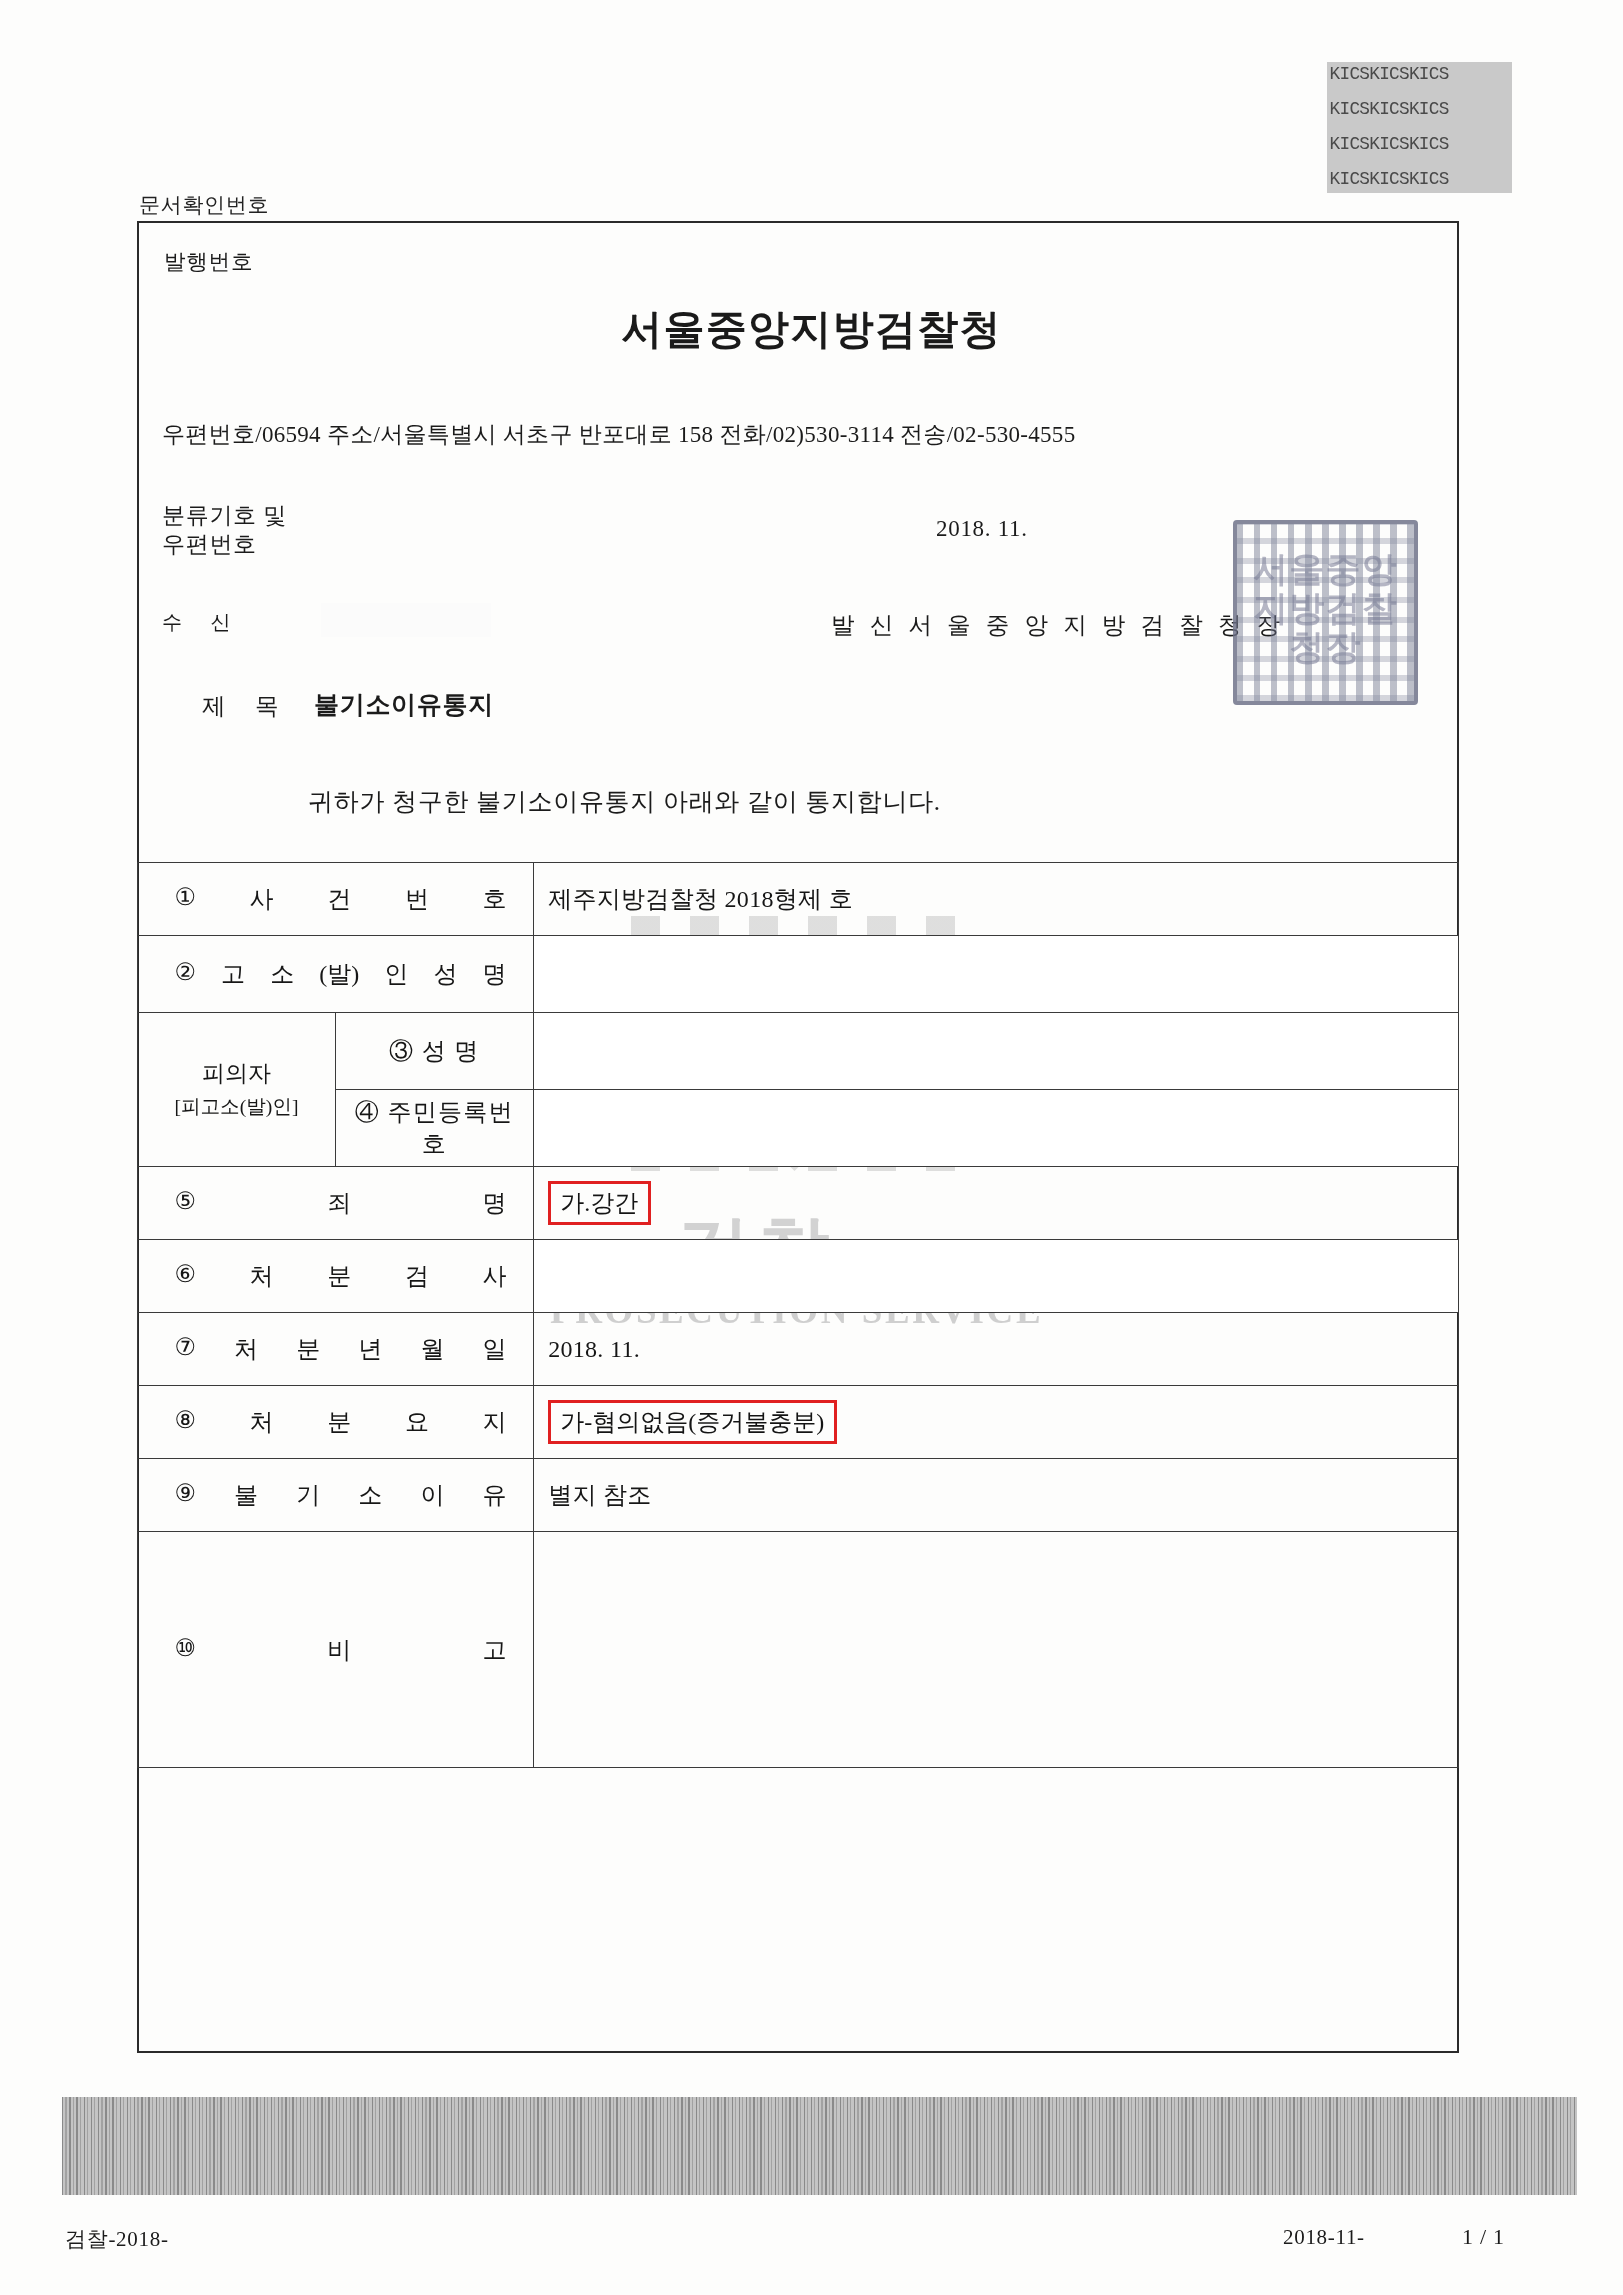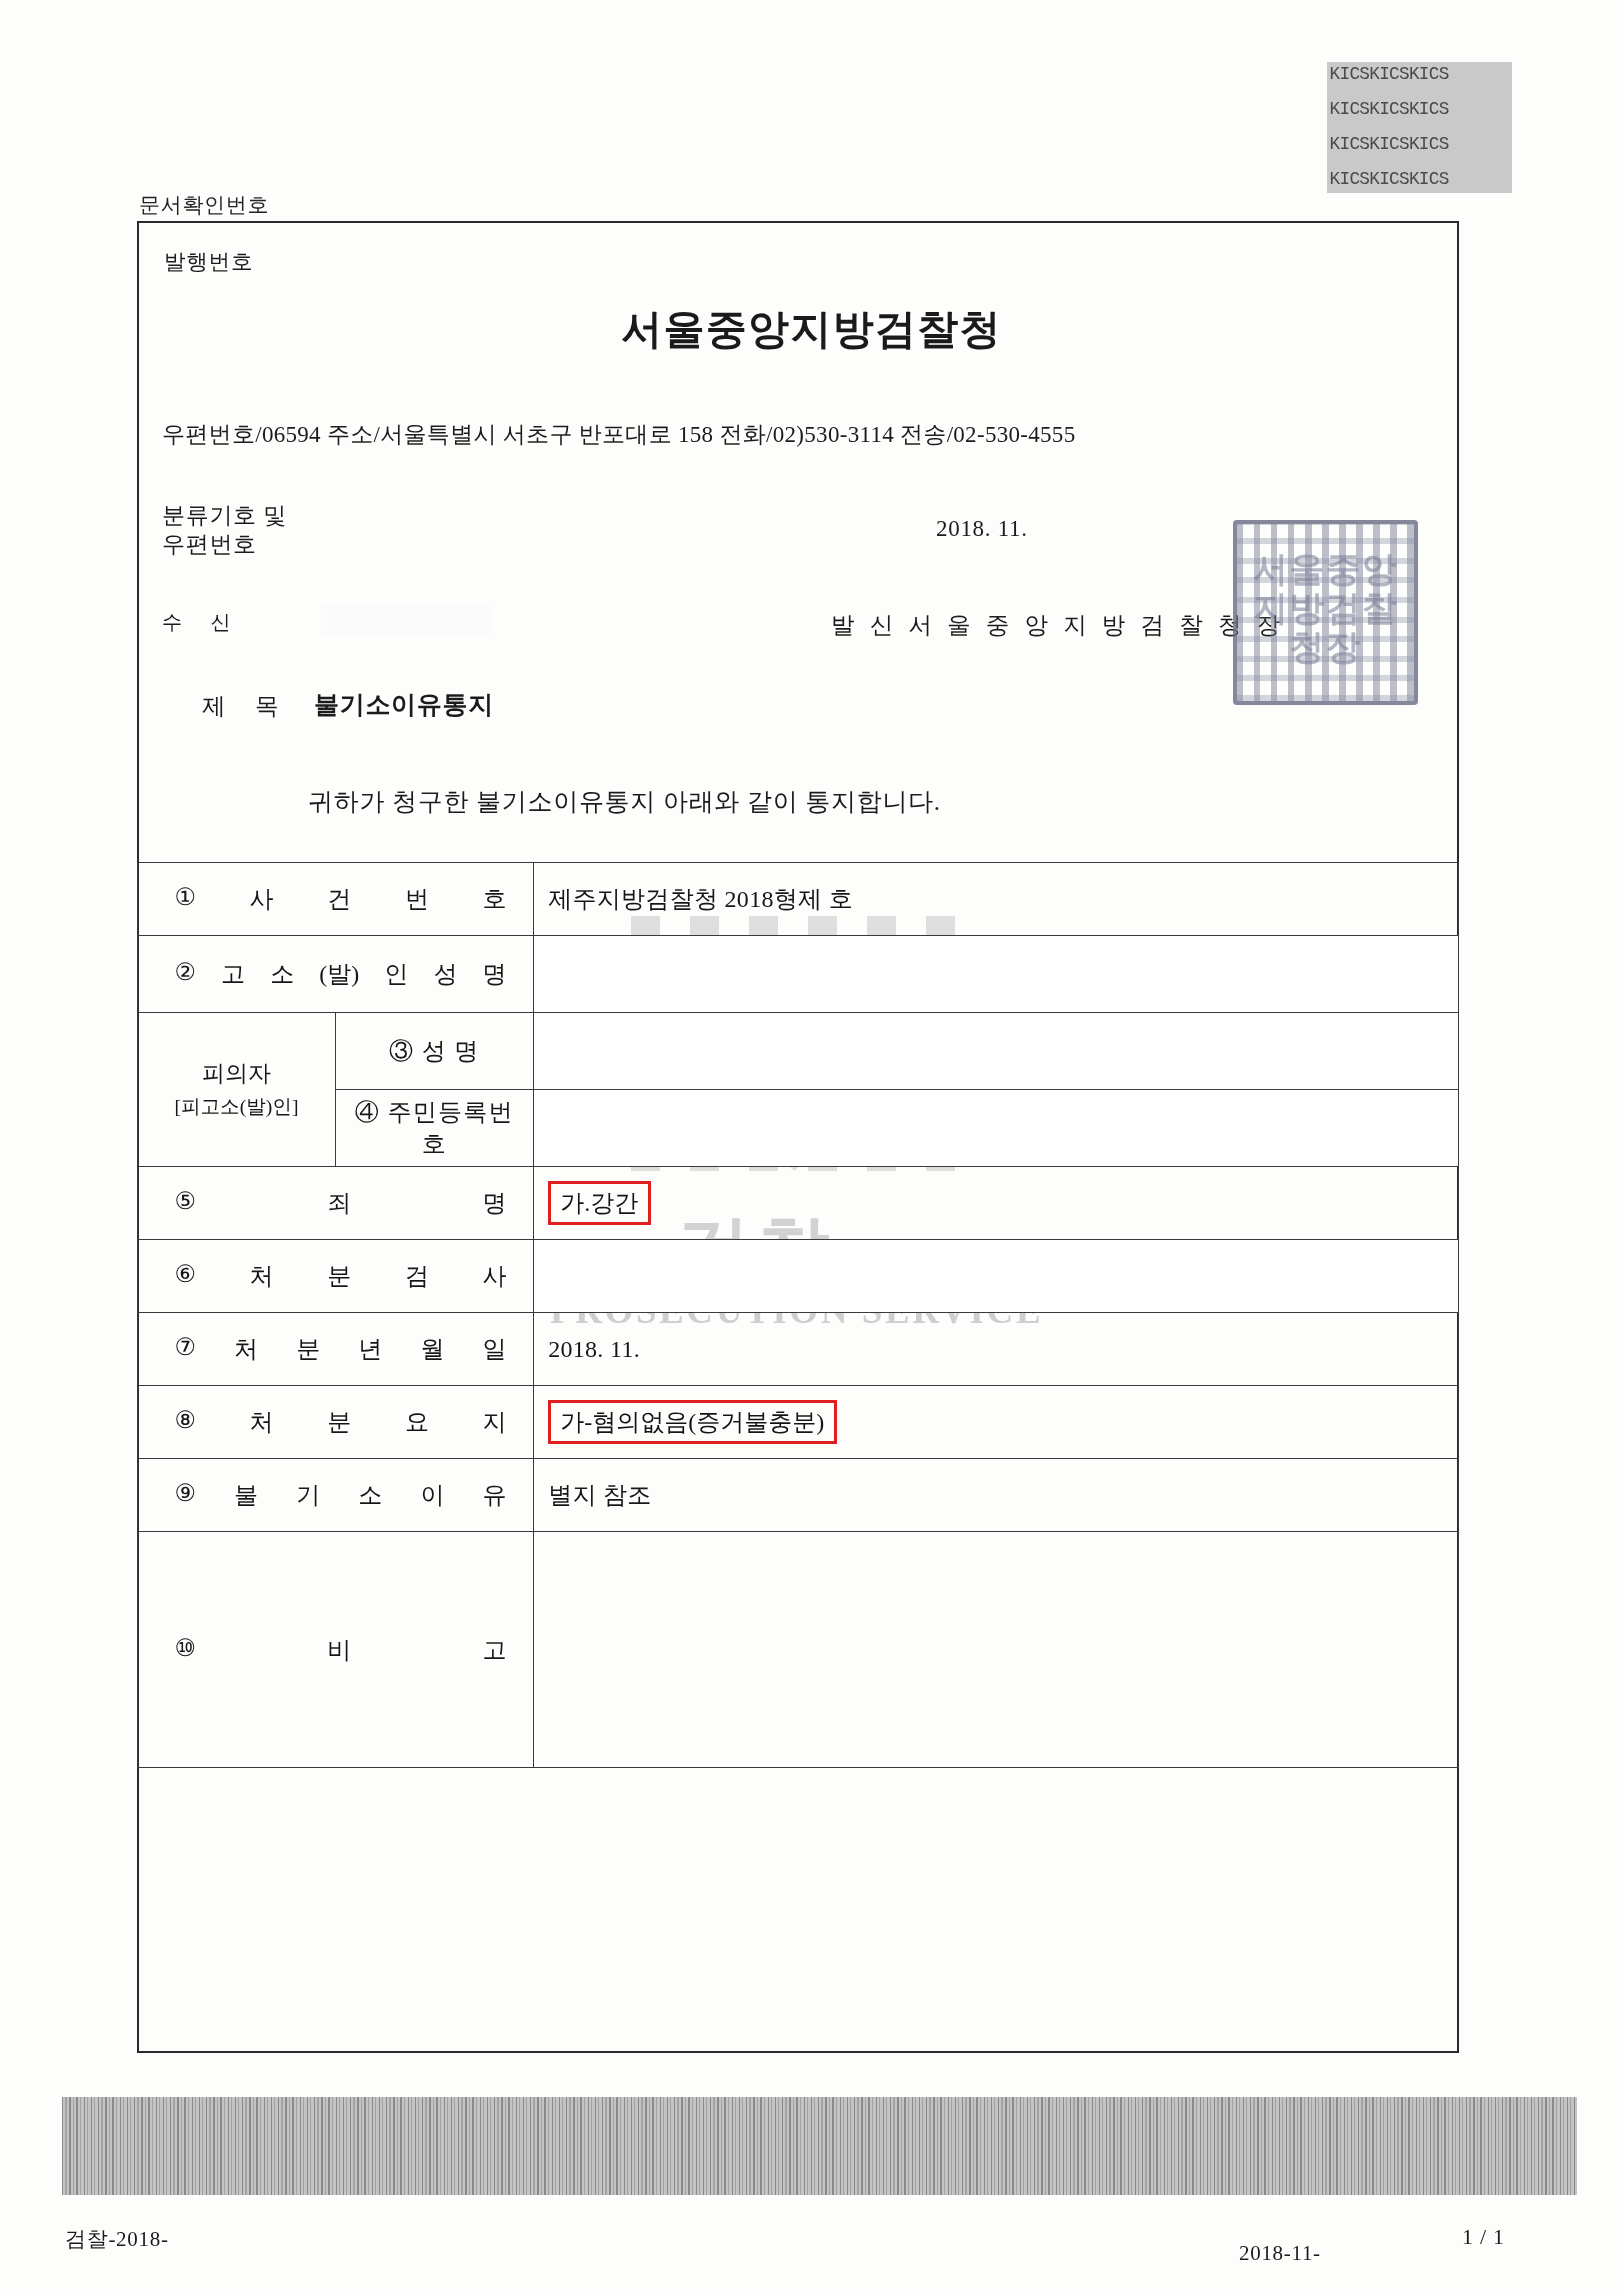--- a/index.html
+++ b/index.html
@@ -321,25 +321,24 @@
 
   .foot-left {
     position: absolute;
     left: 65px;
     top: 2225px;
     font-size: 21px;
     letter-spacing: 0.7px;
   }
   .foot-mid {
     position: absolute;
-    left: 1239px;
+    left: 1283px;
     top: 2225px;
     font-size: 21px;
     letter-spacing: 0.7px;
-    margin-top: 16px;
   }
   .foot-right {
     position: absolute;
     left: 1462px;
     top: 2224px;
     font-size: 22px;
     letter-spacing: 0.7px;
   }
 </style>
 </head>

